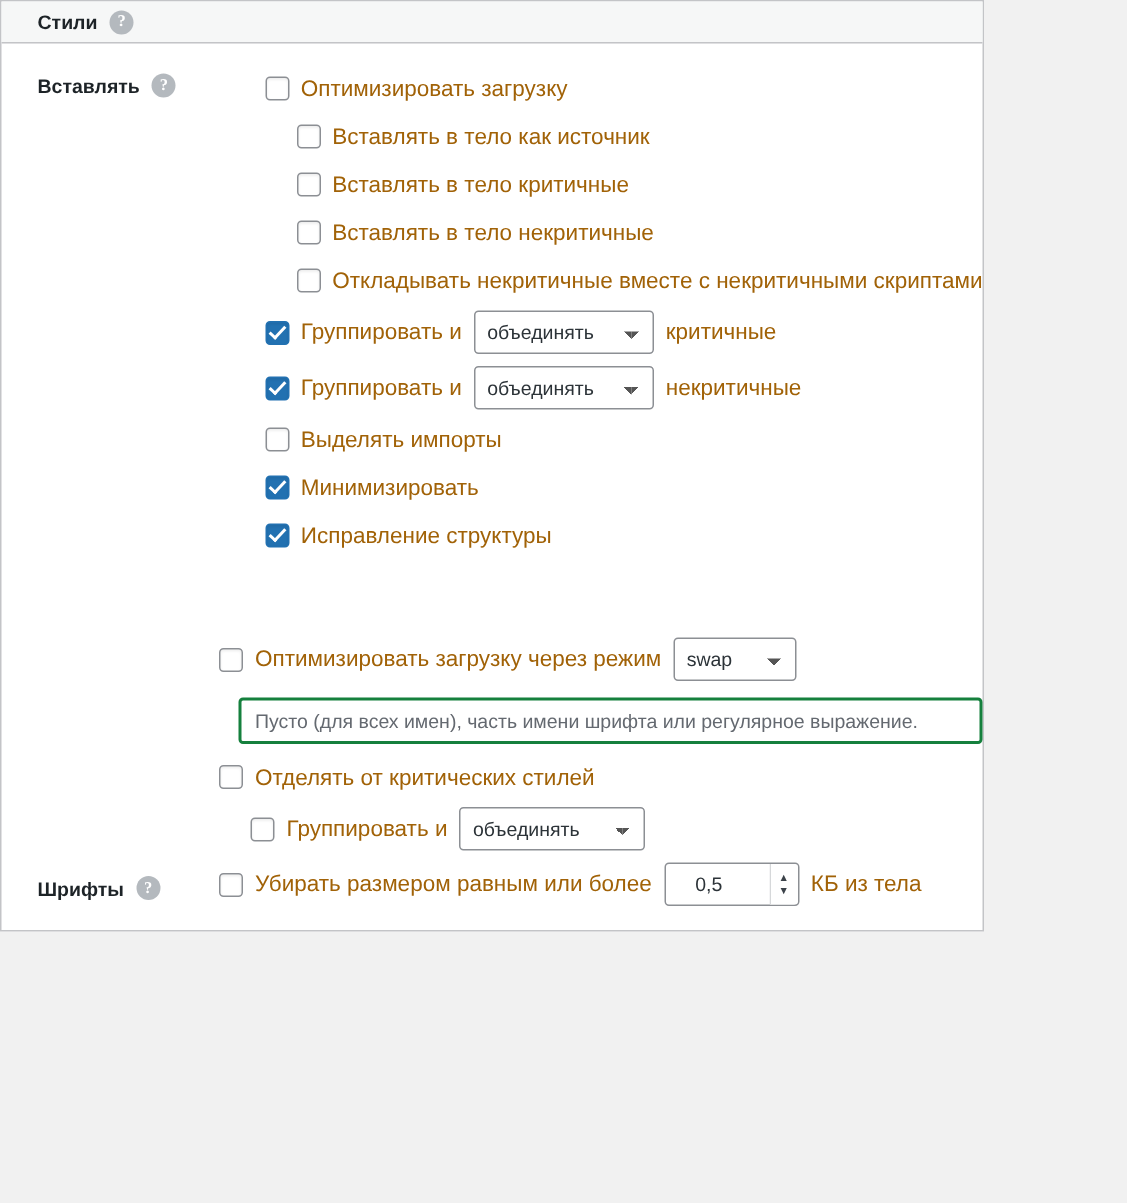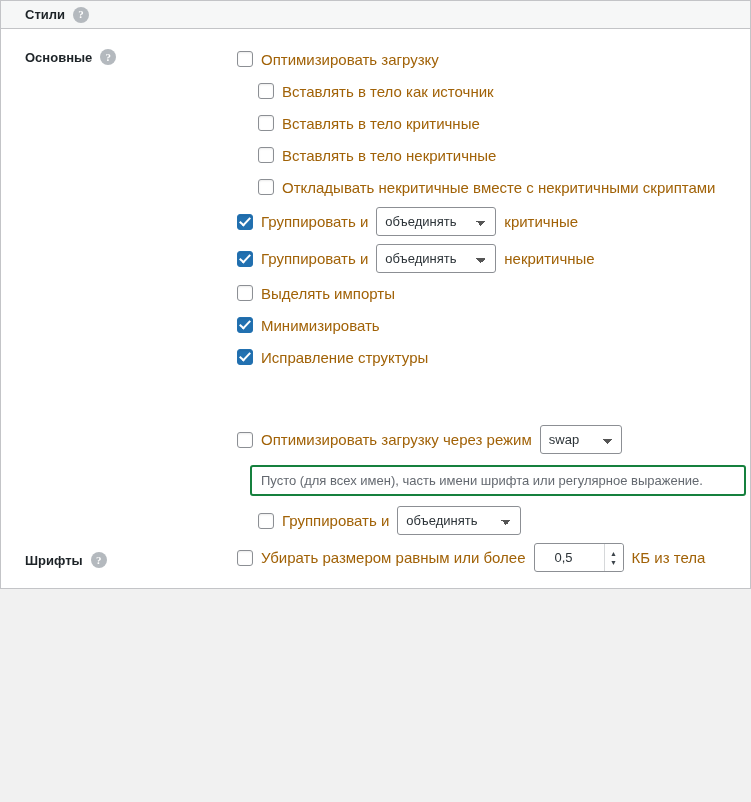--- a/index.html
+++ b/index.html
@@ -10,21 +10,21 @@
     width: 751px;
     height: 802px;
     background: #f1f1f1;
     font-family: "Liberation Sans", sans-serif;
     font-size: 13px;
     color: #1d2327;
     overflow: hidden;
   }
   .panel {
     position: relative;
-    width: 751px;
+    width: 656px;
     background: #ffffff;
     border: 1px solid #c3c4c7;
     box-sizing: border-box;
   }
   .panel-header {
     height: 28px;
     background: #f6f7f7;
     border-bottom: 1px solid #c3c4c7;
     display: flex;
     align-items: center;
@@ -213,21 +213,21 @@
 
 <div class="panel">
 
   <div class="panel-header">
     <span class="panel-title">Стили</span>
     <span class="help-icon">?</span>
   </div>
 
   <div class="section">
     <div class="section-label">
-      <span class="label-text">Основные</span>
+      <span class="label-text">Вставлять</span>
       <span class="help-icon">?</span>
     </div>
     <div class="section-body">
 
       <div class="row">
         <input type="checkbox" class="cb" id="c0" style="">
         <label for="c0">Оптимизировать загрузку</label>
       </div>
 
       <div class="row indent">
@@ -299,20 +299,24 @@
         <label for="f0">Оптимизировать загрузку через режим</label>
         <select class="ctl w-swap">
           <option>swap</option>
         </select>
       </div>
 
       <div class="row" style="min-height:40px;">
         <input type="text" class="text-ctl font-pattern" placeholder="Пусто (для всех имен), часть имени шрифта или регулярное выражение." style="">
       </div>
 
+      <div class="row">
+        <input type="checkbox" class="cb" id="f1" style="">
+        <label for="f1">Отделять от критических стилей</label>
+      </div>
 
       <div class="row indent tall">
         <input type="checkbox" class="cb" id="f2" style="">
         <label for="f2">Группировать и</label>
         <select class="ctl w-combine-2">
           <option>объединять</option>
         </select>
       </div>
 
       <div class="row tall">

